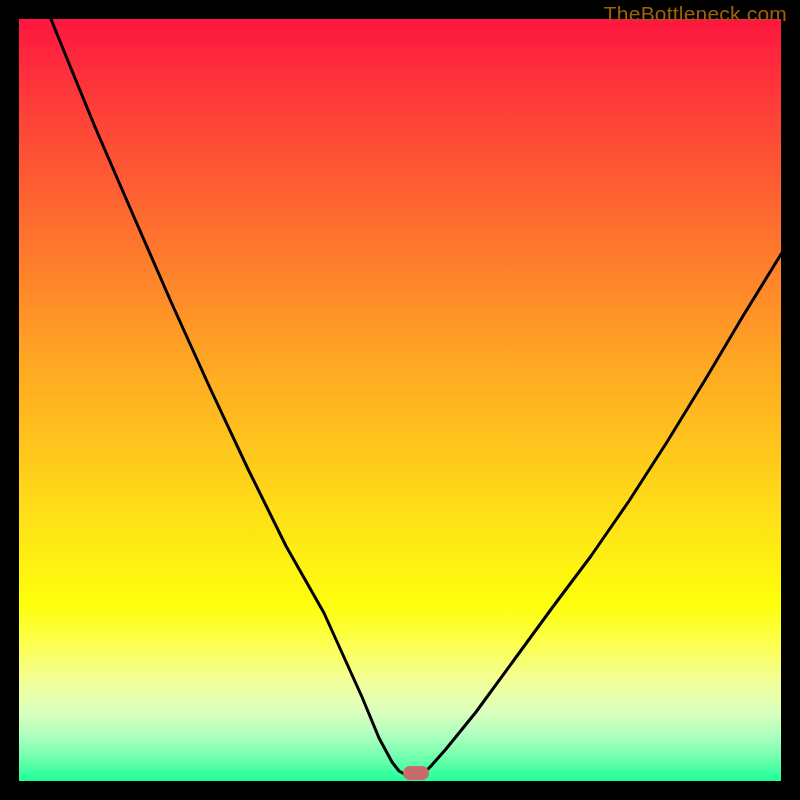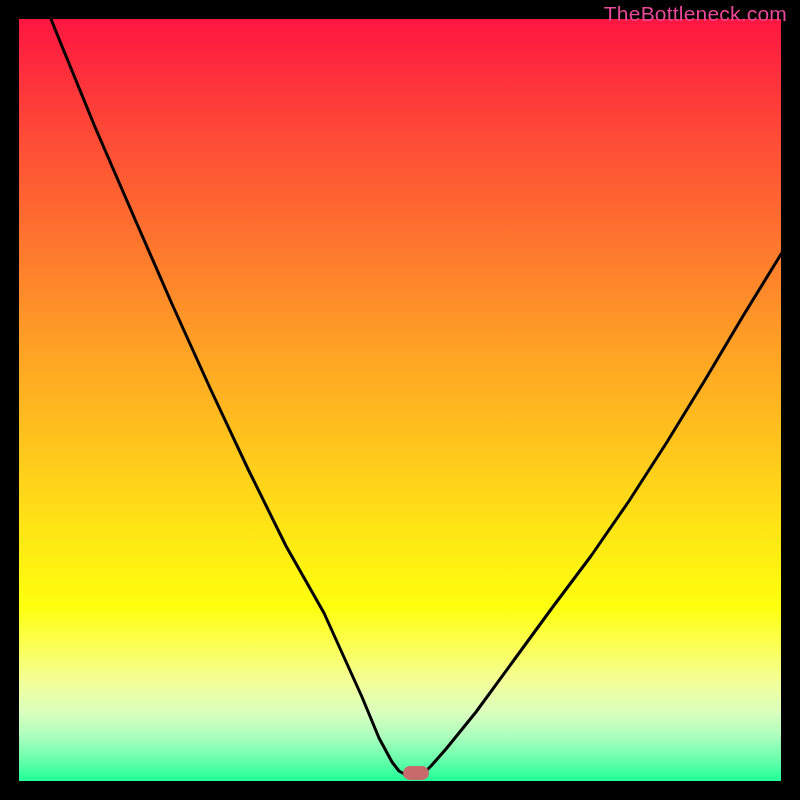--- a/index.html
+++ b/index.html
@@ -49,21 +49,21 @@
   }
   .marker {
     position: absolute;
     background: #c76a6b;
     border-radius: 9px;
   }
   .watermark {
     position: absolute;
     top: 2px;
     right: 13px;
-    color: #ec4899;
+    color: #a16207;
     font-size: 21px;
     font-weight: 400;
     letter-spacing: 0.2px;
     margin-left: 44px;
   }
 </style>
 </head>
 <body>
 
 <div class="plot-frame">

